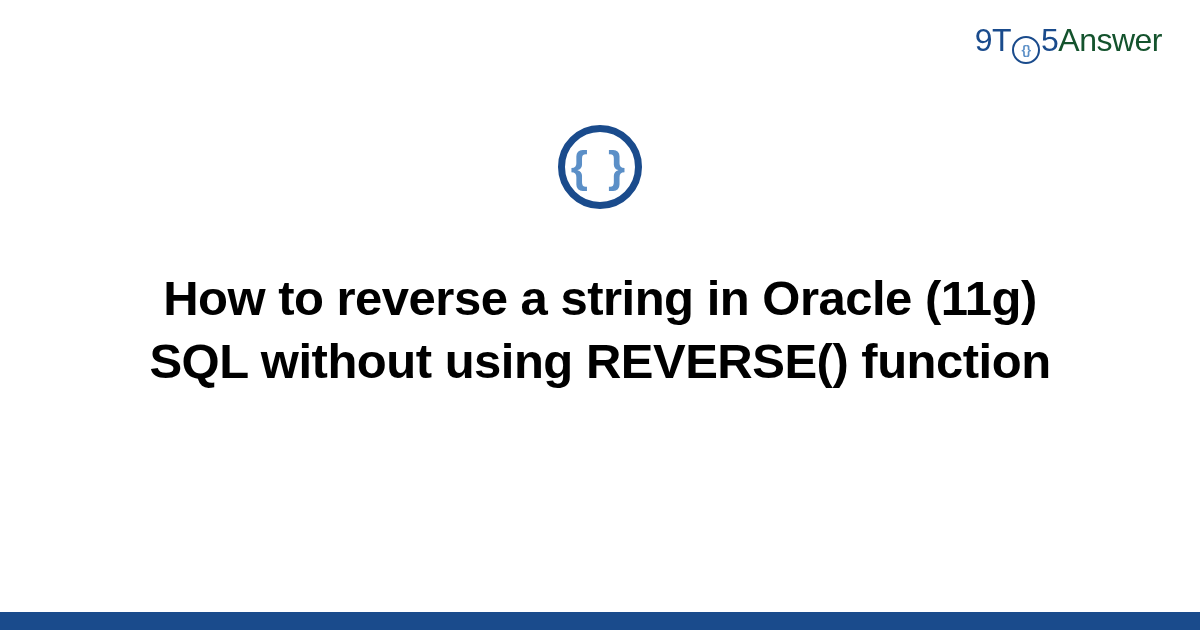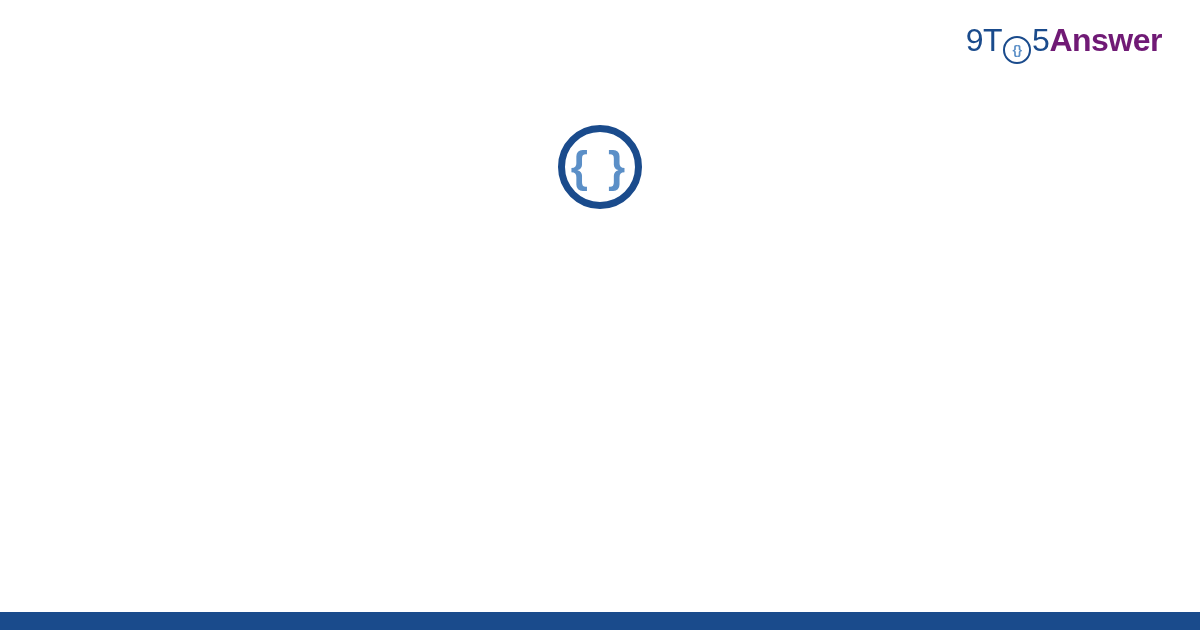--- a/index.html
+++ b/index.html
@@ -46,22 +46,22 @@
       font-size: 13px;
       color: #5b8fc7;
       font-weight: 600;
       line-height: 1;
     }
     .logo-5 {
       color: #1a4b8c;
       font-weight: 500;
     }
     .logo-answer {
-      color: #701a75;
-      font-weight: 700;
+      color: #14532d;
+      font-weight: 400;
     }
     .center-content {
       position: absolute;
       top: 125px;
       left: 0;
       right: 0;
       display: flex;
       flex-direction: column;
       align-items: center;
     }
@@ -110,15 +110,16 @@
     <span class="logo-circle-inner">{}</span>
   </span>
   <span class="logo-5">5</span>
   <span class="logo-answer">Answer</span>
 </div>
 
 <div class="center-content">
   <div class="code-icon">
     <span class="code-braces">{ }</span>
   </div>
+  <h1 class="title">How to reverse a string in Oracle (11g) SQL without using REVERSE() function</h1>
 </div>
 
 <div class="bottom-bar"></div>
 
 </body></html>

